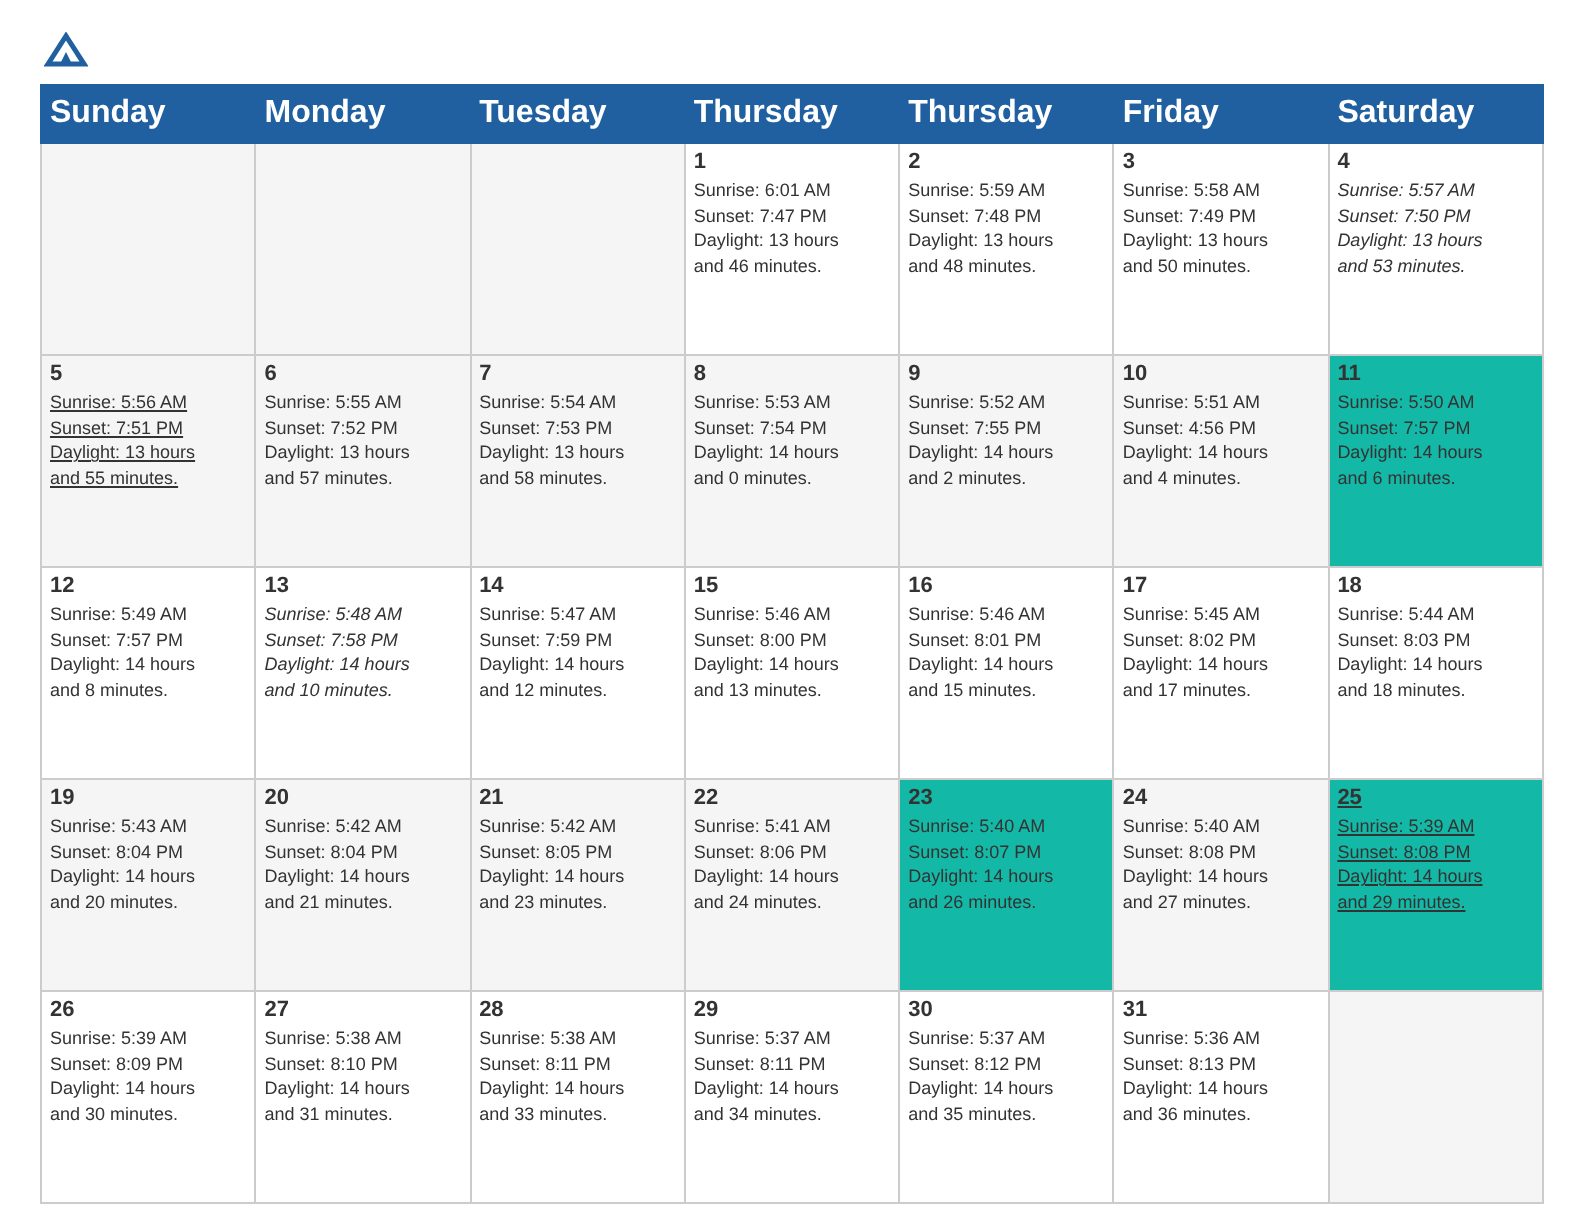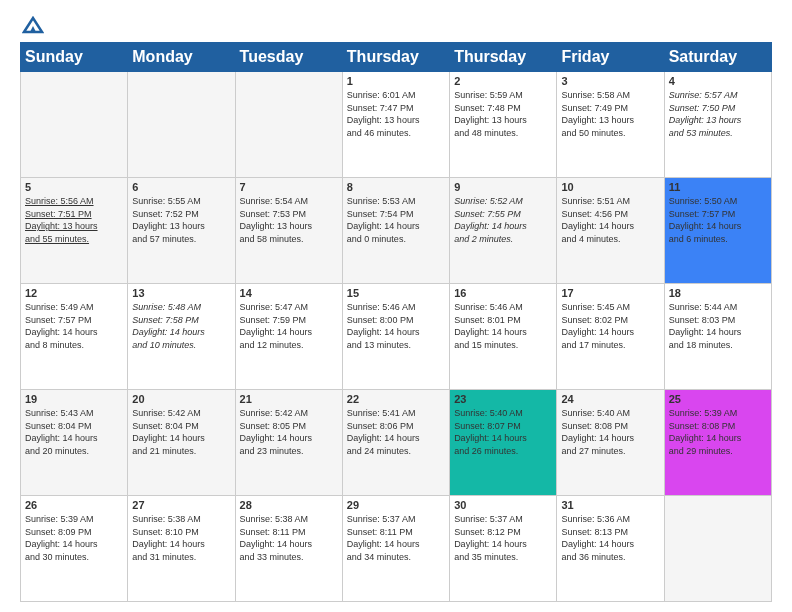--- a/index.html
+++ b/index.html
@@ -177,33 +177,33 @@
           </td>
           <td style="background: rgb(245, 245, 245);">
             <span class="day-num">8</span>
             <div class="day-detail" style="white-space: pre-line;">Sunrise: 5:53 AM
 Sunset: 7:54 PM
 Daylight: 14 hours
 and 0 minutes.</div>
           </td>
           <td style="background: rgb(245, 245, 245);">
             <span class="day-num">9</span>
-            <div class="day-detail" style="white-space: pre-line; font-style: italic;">Sunrise: 5:52 AM
+            <div class="day-detail" style="white-space: pre-line;">Sunrise: 5:52 AM
 Sunset: 7:55 PM
 Daylight: 14 hours
 and 2 minutes.</div>
           </td>
           <td style="background: rgb(245, 245, 245);">
             <span class="day-num">10</span>
             <div class="day-detail" style="white-space: pre-line;">Sunrise: 5:51 AM
 Sunset: 4:56 PM
 Daylight: 14 hours
 and 4 minutes.</div>
           </td>
-          <td style="background: #3b82f6;">
+          <td style="background: #14b8a6;">
             <span class="day-num">11</span>
             <div class="day-detail" style="white-space: pre-line;">Sunrise: 5:50 AM
 Sunset: 7:57 PM
 Daylight: 14 hours
 and 6 minutes.</div>
           </td>
         </tr>
         <tr>
           <td>
             <span class="day-num">12</span>
@@ -291,21 +291,21 @@
 Daylight: 14 hours
 and 26 minutes.</div>
           </td>
           <td style="background: rgb(245, 245, 245);">
             <span class="day-num">24</span>
             <div class="day-detail" style="white-space: pre-line;">Sunrise: 5:40 AM
 Sunset: 8:08 PM
 Daylight: 14 hours
 and 27 minutes.</div>
           </td>
-          <td style="background: #d946ef;">
+          <td style="background: #14b8a6; text-decoration: underline;">
             <span class="day-num">25</span>
             <div class="day-detail" style="white-space: pre-line;">Sunrise: 5:39 AM
 Sunset: 8:08 PM
 Daylight: 14 hours
 and 29 minutes.</div>
           </td>
         </tr>
         <tr>
           <td>
             <span class="day-num">26</span>

